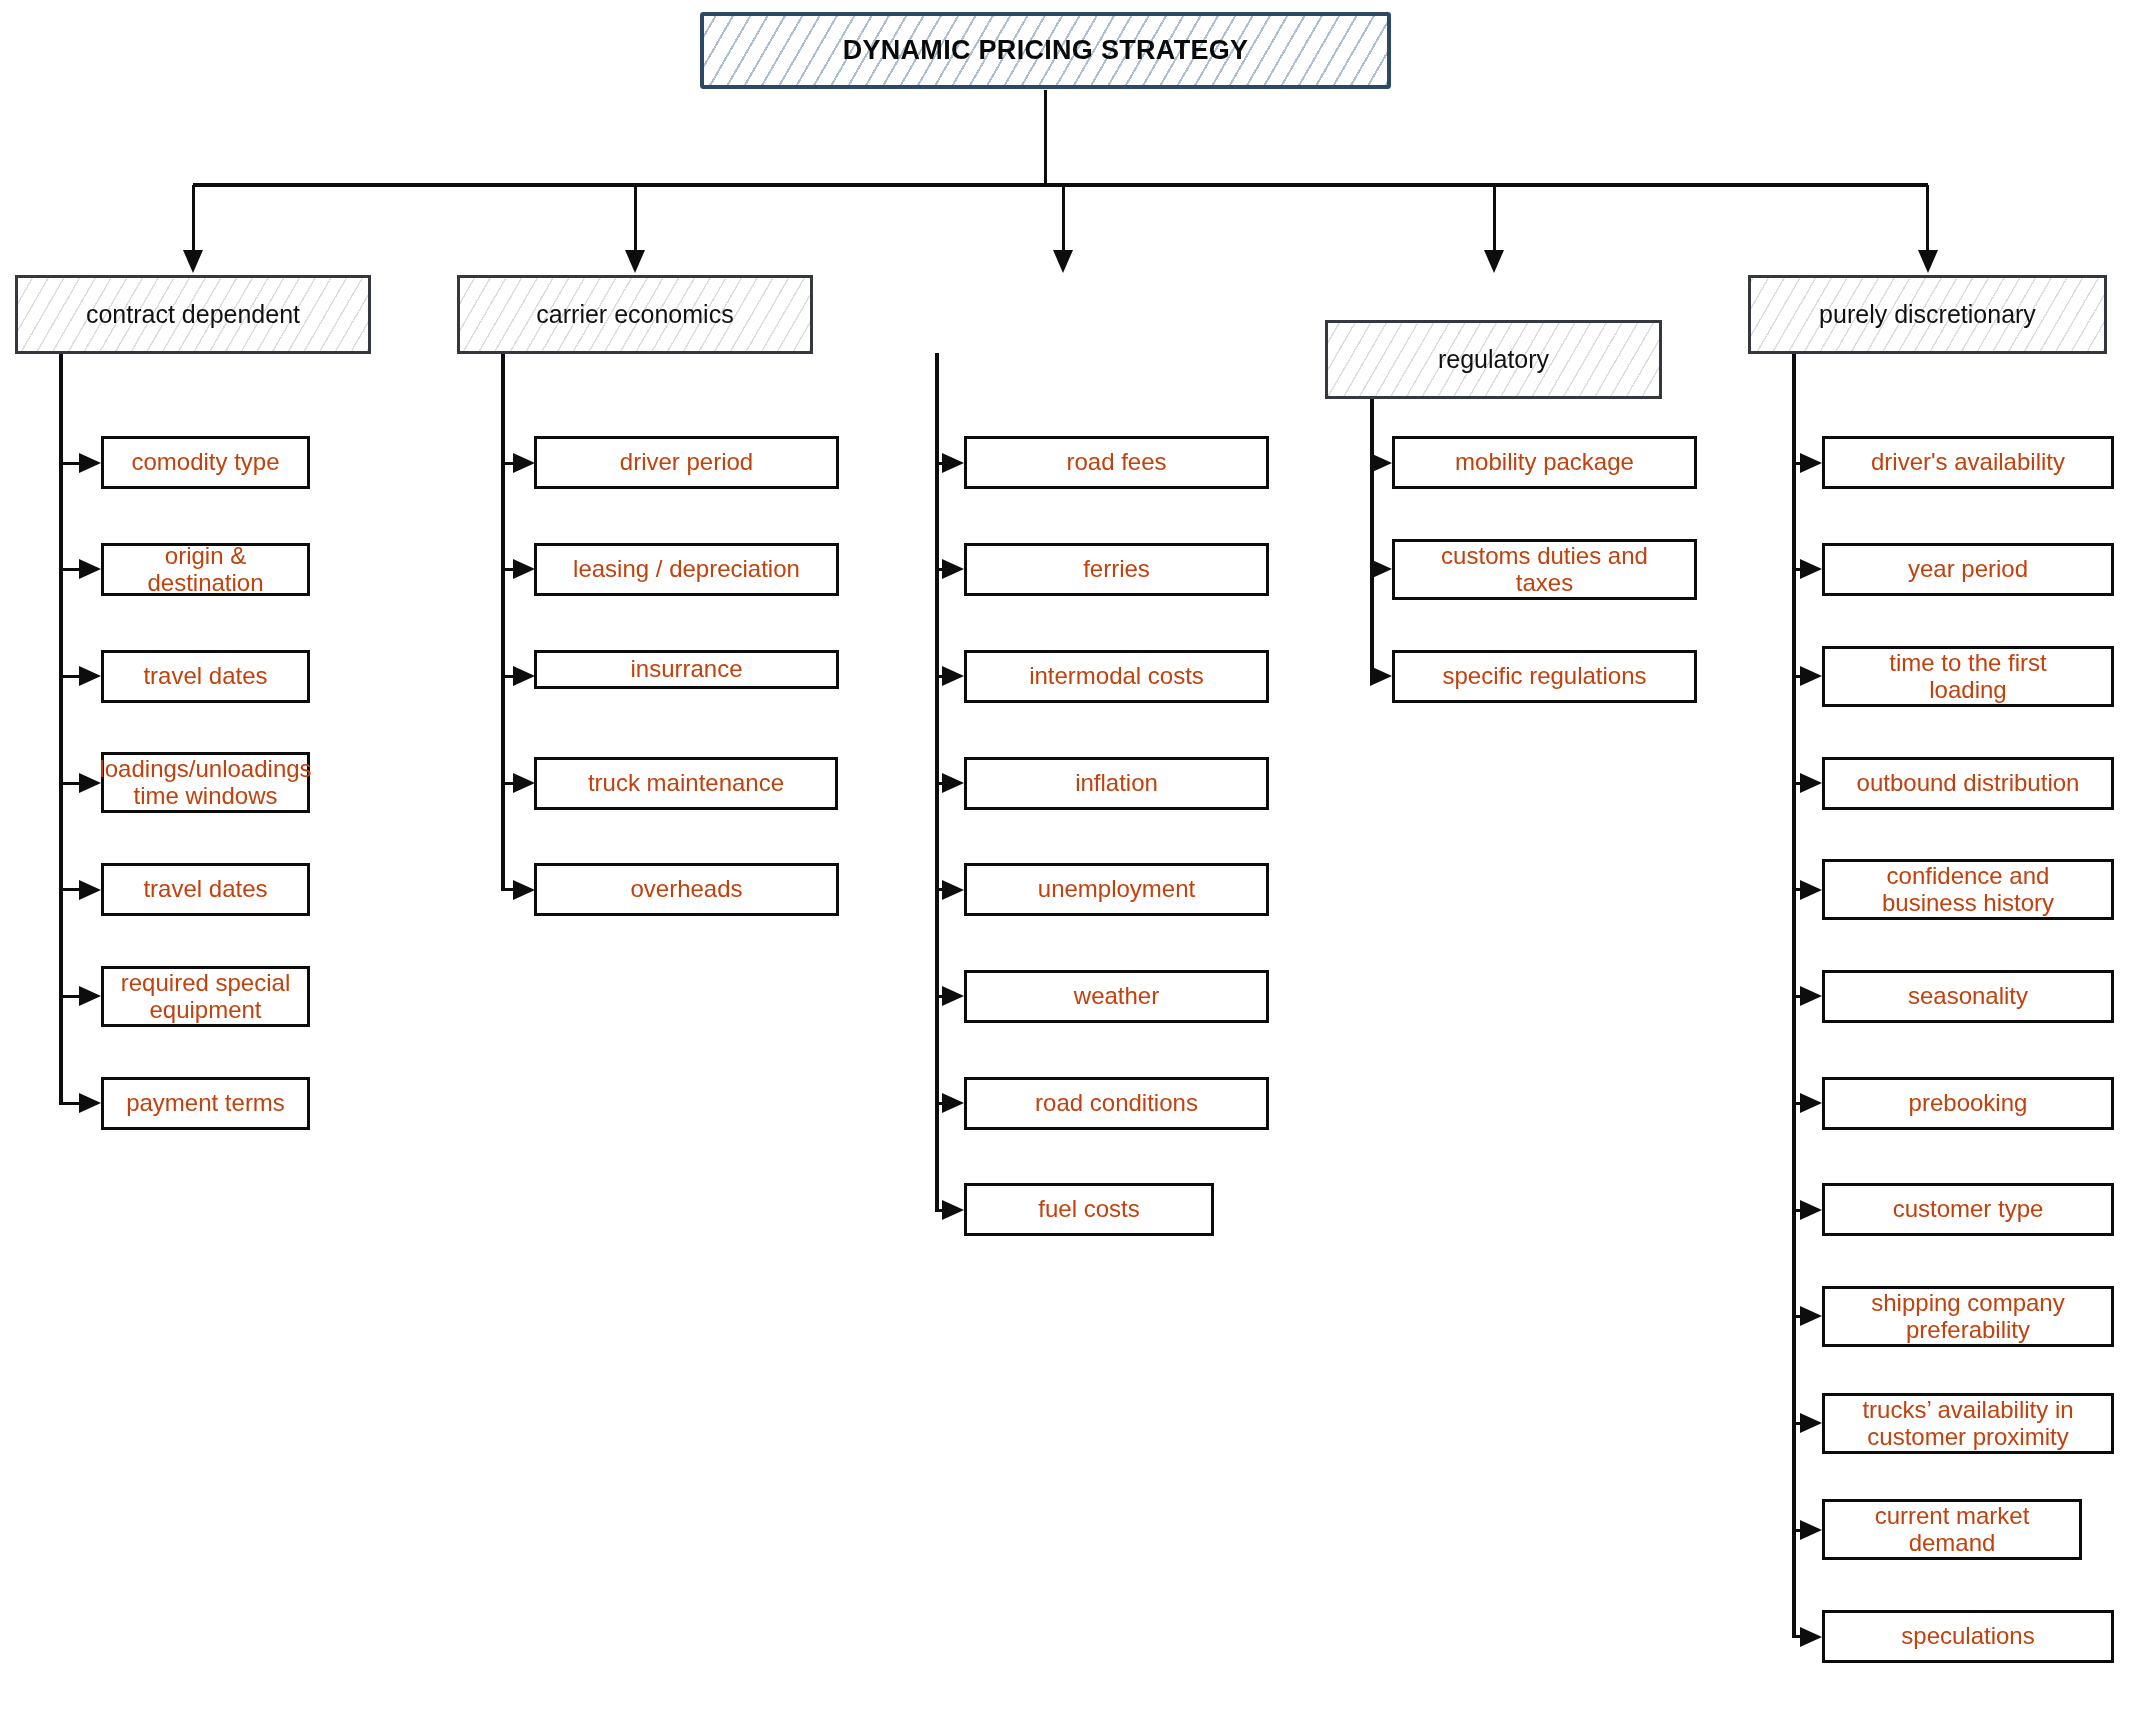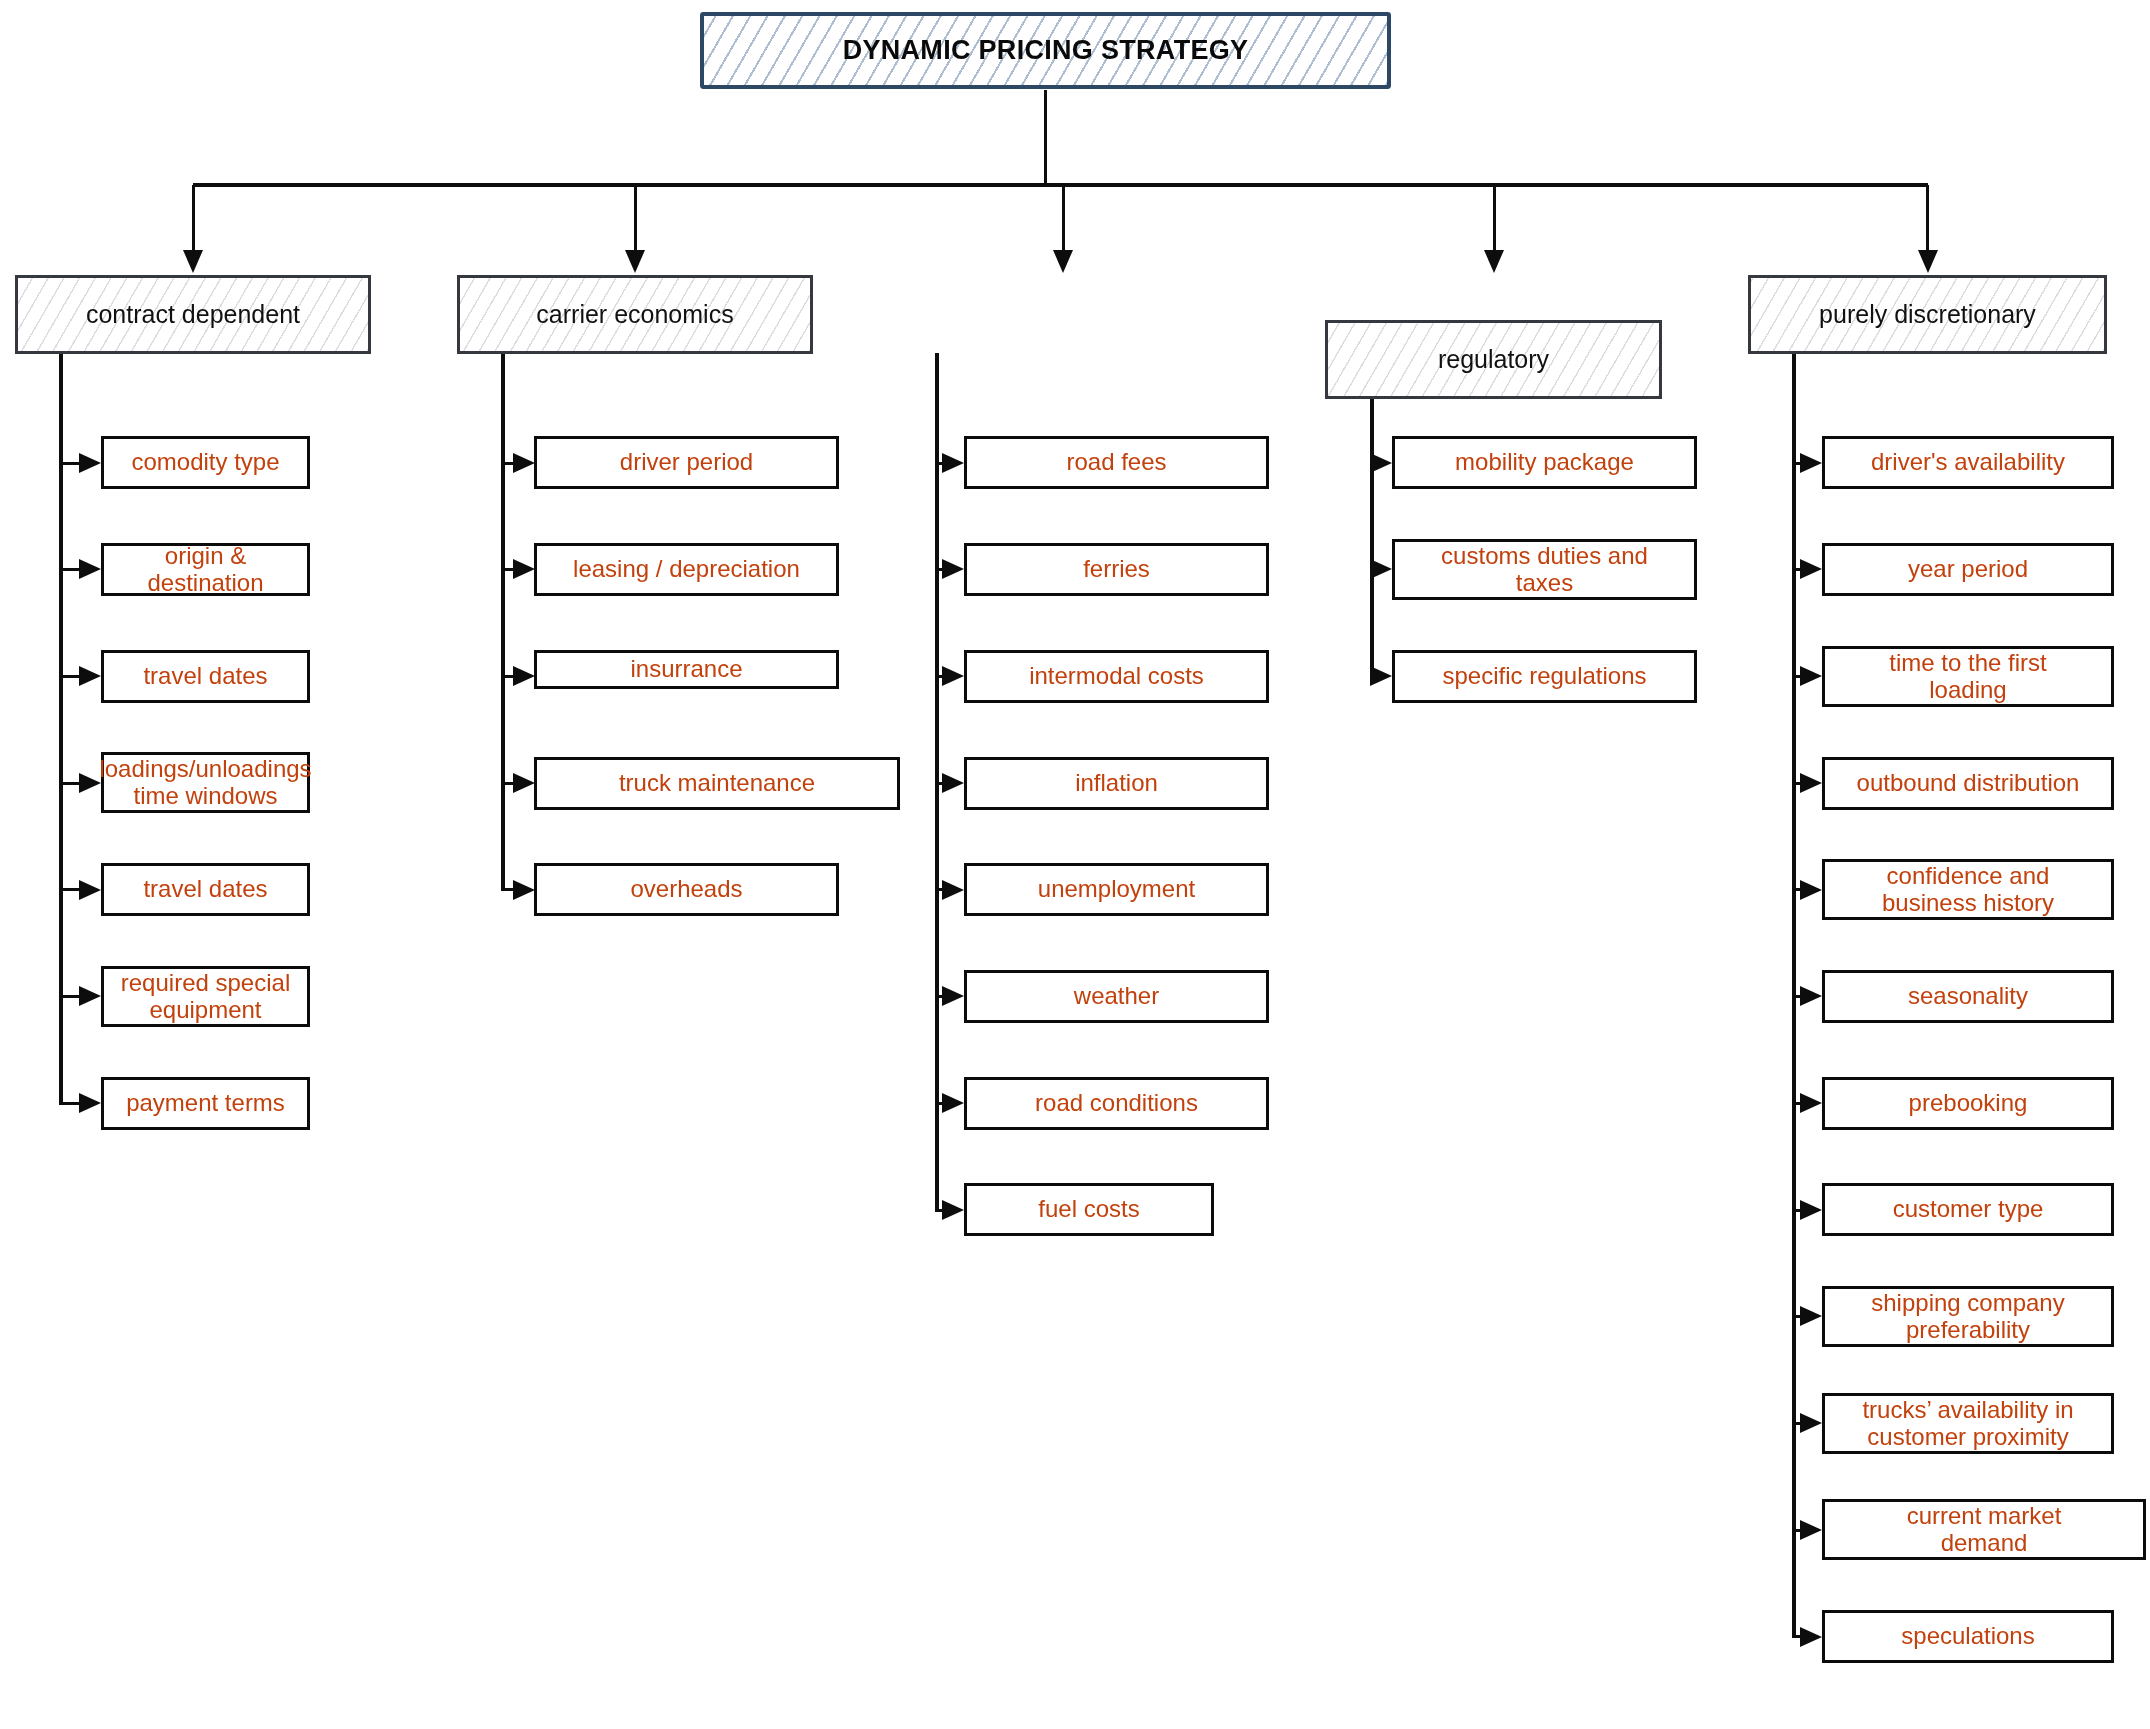--- a/index.html
+++ b/index.html
@@ -143,21 +143,21 @@
     <div class="leaf-node" style="left: 534px; top: 543px; width: 305px; height: 53px;">
       <div class="leaf-label">leasing / depreciation</div>
     </div>
     <div class="branch" style="left: 503px; top: 675px; width: 13.6px;"></div>
     <div class="arrow-right" style="left: 513px; top: 666px;"></div>
     <div class="leaf-node" style="left: 534px; top: 650px; width: 305px; height: 39px;">
       <div class="leaf-label">insurrance</div>
     </div>
     <div class="branch" style="left: 503px; top: 782px; width: 13.6px;"></div>
     <div class="arrow-right" style="left: 513px; top: 773px;"></div>
-    <div class="leaf-node" style="left: 534px; top: 757px; width: 366px; height: 53px;">
+    <div class="leaf-node" style="left: 534px; top: 757px; width: 304px; height: 53px;">
       <div class="leaf-label">truck maintenance</div>
     </div>
     <div class="branch" style="left: 503px; top: 888px; width: 13.6px;"></div>
     <div class="arrow-right" style="left: 513px; top: 880px;"></div>
     <div class="leaf-node" style="left: 534px; top: 863px; width: 305px; height: 53px;">
       <div class="leaf-label">overheads</div>
     </div>
     <div class="v-line" style="left: 1062px; top: 185px; height: 69px;"></div>
     <div class="arrow-down" style="left: 1053px; top: 250px;"></div>
     <div class="trunk" style="left: 935px; top: 353px; height: 859px;"></div>
@@ -278,21 +278,21 @@
 preferability</div>
     </div>
     <div class="branch" style="left: 1795px; top: 1422px; width: 9.5px;"></div>
     <div class="arrow-right" style="left: 1800px; top: 1413px;"></div>
     <div class="leaf-node" style="left: 1822px; top: 1393px; width: 292px; height: 61px;">
       <div class="leaf-label">trucks’ availability in
 customer proximity</div>
     </div>
     <div class="branch" style="left: 1795px; top: 1529px; width: 9.5px;"></div>
     <div class="arrow-right" style="left: 1800px; top: 1520px;"></div>
-    <div class="leaf-node" style="left: 1822px; top: 1499px; width: 324px; height: 61px;">
+    <div class="leaf-node" style="left: 1822px; top: 1499px; width: 260px; height: 61px;">
       <div class="leaf-label">current market
 demand</div>
     </div>
     <div class="branch" style="left: 1795px; top: 1635px; width: 9.5px;"></div>
     <div class="arrow-right" style="left: 1800px; top: 1627px;"></div>
     <div class="leaf-node" style="left: 1822px; top: 1610px; width: 292px; height: 53px;">
       <div class="leaf-label">speculations</div>
     </div>
   </div>
 

